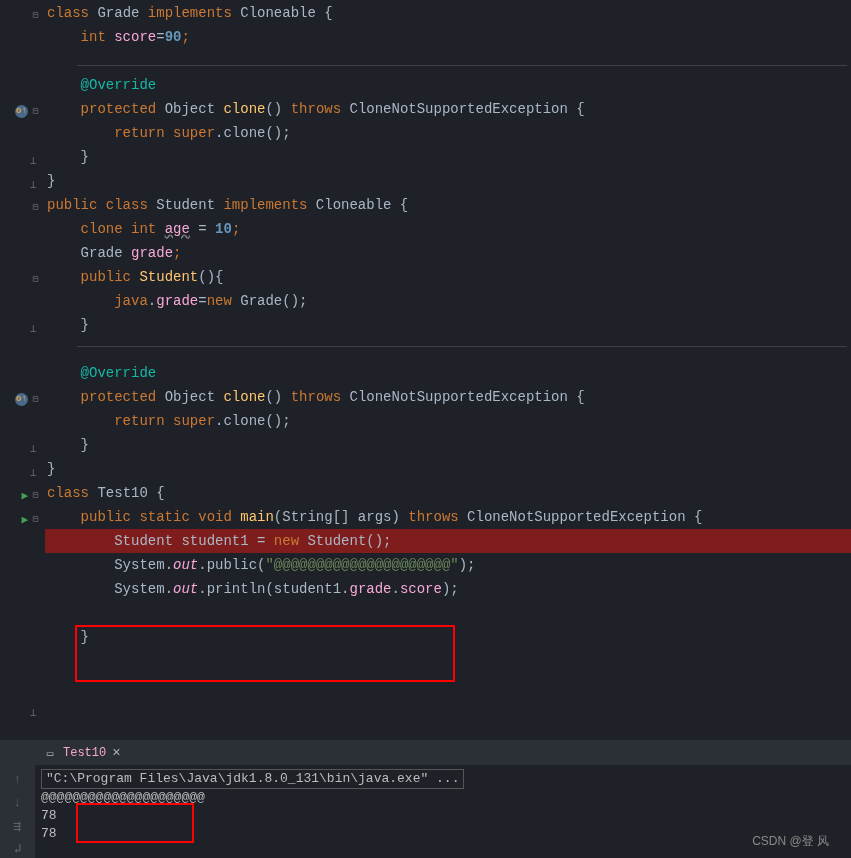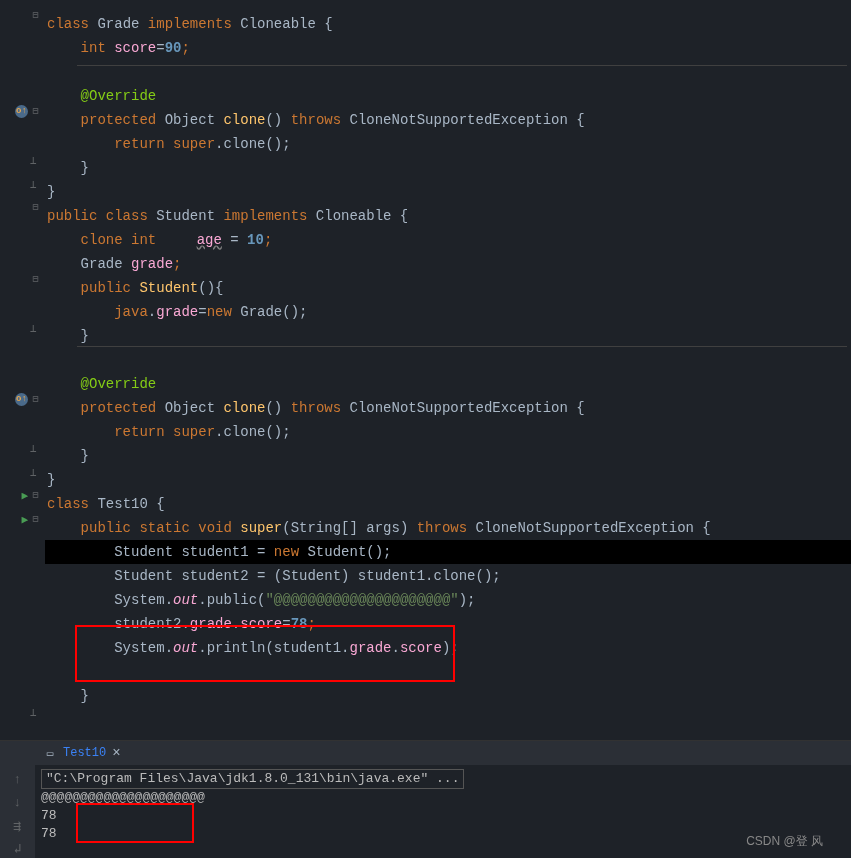--- a/index.html
+++ b/index.html
@@ -59,41 +59,41 @@
   font-weight: bold;
 }
 .bracket-icon {
   width: 11px;
   height: 11px;
   color: #606366;
   font-size: 11px;
 }
 .code-area {
   flex: 1;
-  padding-top: 12px;
+  padding-top: 1px;
   position: relative;
 }
 .code-line {
   height: 24px;
   line-height: 24px;
   white-space: pre;
   padding-left: 2px;
 }
 .highlight-line {
-  background: #000000;
+  background: #7f1d1d;
 }
 .kw { color: #cc7832; }
-.ann { color: #84cc16; }
+.ann { color: #14b8a6; }
 .num { color: #6897bb; font-weight: bold; }
 .str { color: #6a8759; }
 .field { color: #f9a8d4; }
 .static-field { font-style: italic; }
 .method { color: #ffc66d; margin-top: 8px; }
 .comma { color: #cc7832; }
-.underline { text-decoration: #808080 wavy underline; margin-left: 32px; }
+.underline { text-decoration: #808080 wavy underline; }
 .red-box-1 {
   position: absolute;
   border: 2px solid #ff0000;
   left: 75px;
   top: 625px;
   width: 380px;
   height: 57px;
   pointer-events: none;
 }
 .hr-line {
@@ -144,21 +144,21 @@
 .tab-icon {
   width: 14px;
   height: 14px;
   display: inline-flex;
   align-items: center;
   justify-content: center;
   color: #a9b7c6;
   font-size: 11px;
 }
 .tab-label {
-  color: #3b82f6;
+  color: #f9a8d4;
   font-size: 12px;
 }
 .tab-close {
   color: #a9b7c6;
   font-size: 14px;
   cursor: pointer;
 }
 .terminal-output {
   padding: 4px 6px;
   color: #bbbbbb;
@@ -175,21 +175,21 @@
   border: 2px solid #ff0000;
   left: 41px;
   top: 62px;
   width: 118px;
   height: 40px;
   pointer-events: none;
 }
 .watermark {
   position: absolute;
   bottom: 8px;
-  right: 28px;
+  right: 22px;
   color: #888;
   font-size: 12px;
   font-family: sans-serif;
 }
 </style>
 </head>
 <body>
 
 <div class="editor-area">
   <div class="gutter">
@@ -269,25 +269,23 @@
     <div class="code-line">    <span class="kw">public </span><span class="method">Student</span><span>(){</span></div>
     <div class="code-line">        <span class="kw">java</span><span>.</span><span class="field">grade</span><span>=</span><span class="kw">new </span><span>Grade();</span></div>
     <div class="code-line">    <span>}</span></div>
     <div class="code-line"></div>
     <div class="code-line">    <span class="ann">@Override</span></div>
     <div class="code-line">    <span class="kw">protected </span><span>Object </span><span class="method">clone</span><span>() </span><span class="kw">throws </span><span>CloneNotSupportedException {</span></div>
     <div class="code-line">        <span class="kw">return super</span><span>.clone();</span></div>
     <div class="code-line">    <span>}</span></div>
     <div class="code-line"><span>}</span></div>
     <div class="code-line"><span class="kw">class </span><span>Test10 {</span></div>
-    <div class="code-line">    <span class="kw">public static void </span><span class="method">super</span><span>(String[] args) </span><span class="kw">throws </span><span>CloneNotSupportedException {</span></div>
+    <div class="code-line">    <span class="kw">public static void </span><span class="method">main</span><span>(String[] args) </span><span class="kw">throws </span><span>CloneNotSupportedException {</span></div>
     <div class="code-line highlight-line">        <span>Student student1 = </span><span class="kw">new </span><span>Student();</span></div>
-    <div class="code-line">        <span>Student student2 = (Student) student1.clone();</span></div>
     <div class="code-line">        <span>System.</span><span class="field static-field">out</span><span>.public(</span><span class="str">"@@@@@@@@@@@@@@@@@@@@@"</span><span>);</span></div>
-    <div class="code-line">        <span>student2.</span><span class="field">grade</span><span>.</span><span class="field">score</span><span>=</span><span class="num">78</span><span class="comma">;</span></div>
     <div class="code-line">        <span>System.</span><span class="field static-field">out</span><span>.println(student1.</span><span class="field">grade</span><span>.</span><span class="field">score</span><span>);</span></div>
     <div class="code-line"></div>
     <div class="code-line">    <span>}</span></div>
     <div class="hr-line" style="left:32px;top:65px;width:770px;"></div>
     <div class="hr-line" style="left:32px;top:346px;width:770px;"></div>
   </div>
 </div>
 
 <div class="red-box-1"></div>
 

